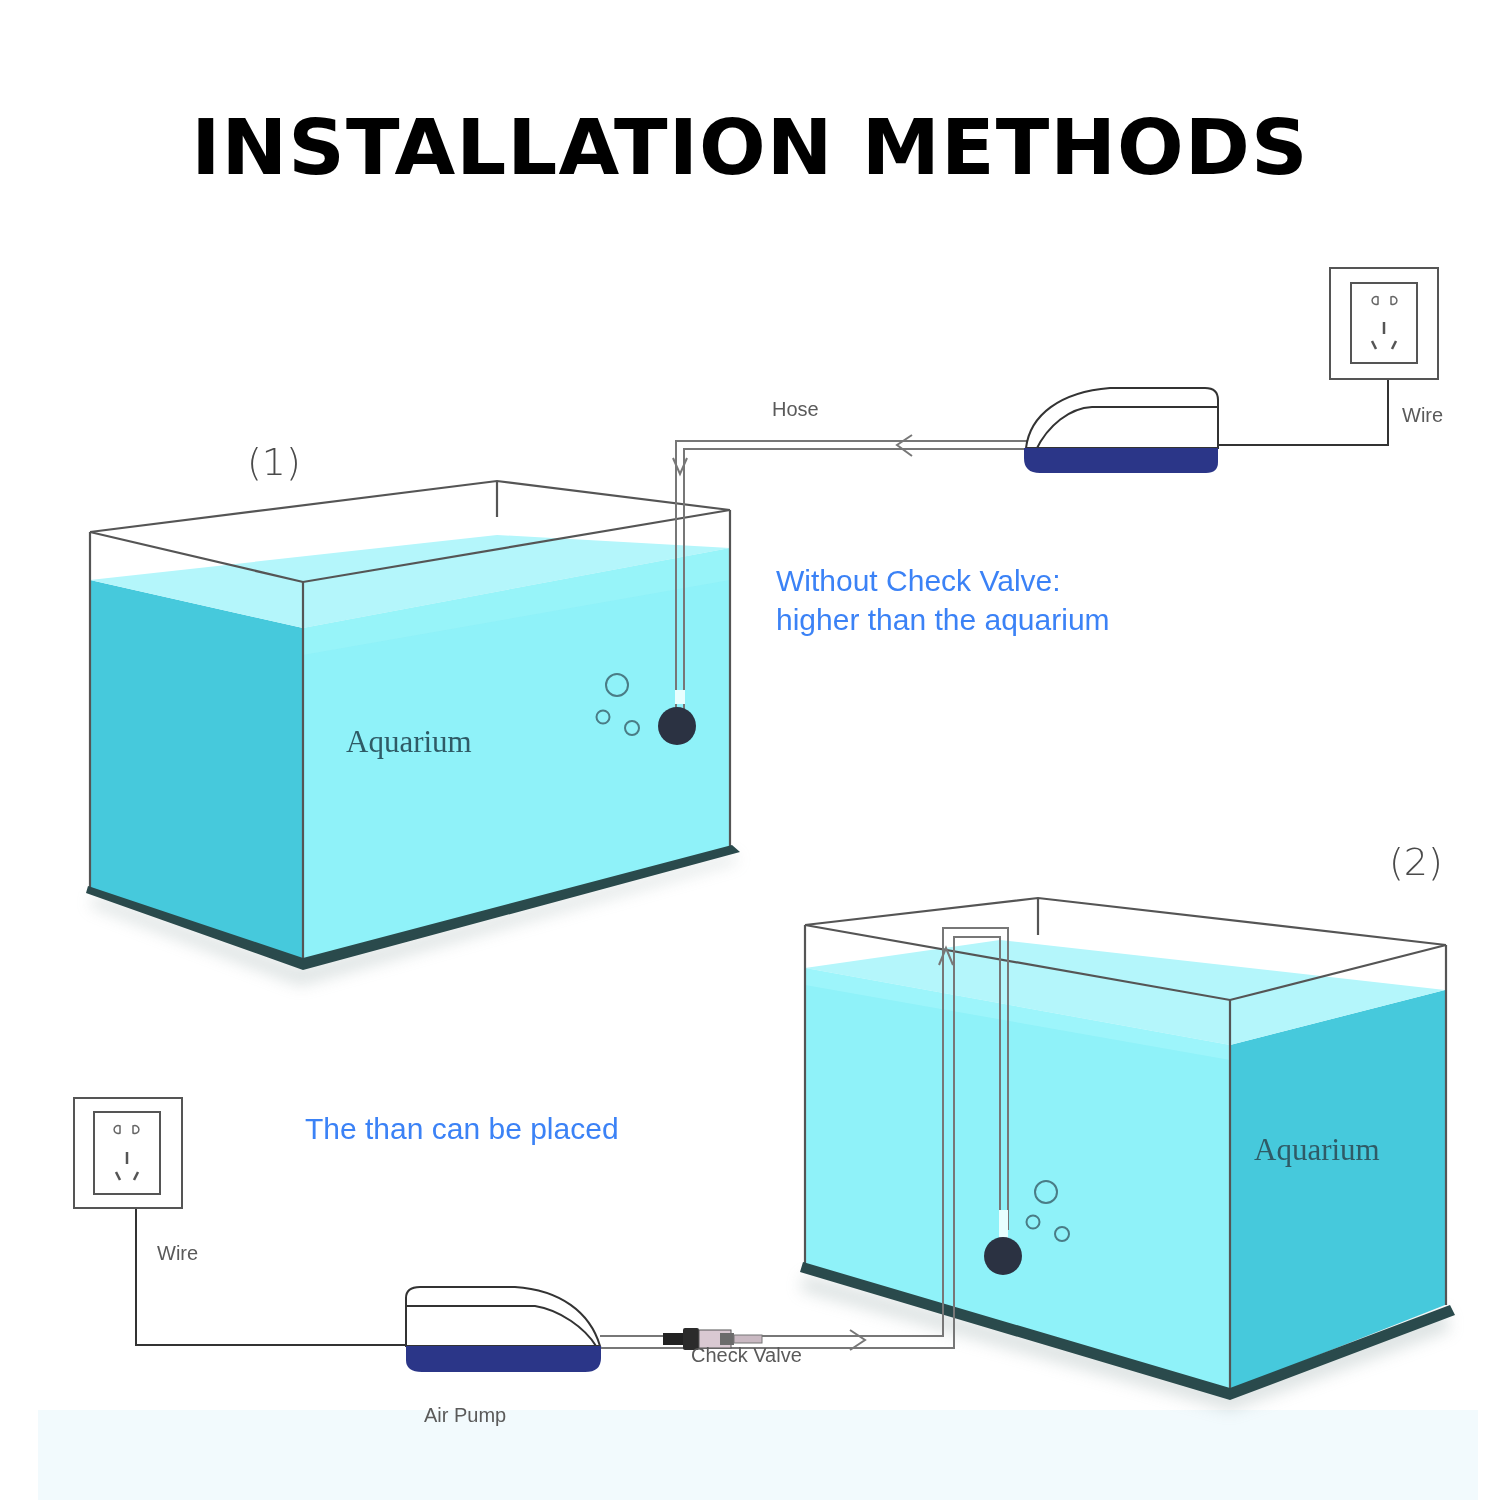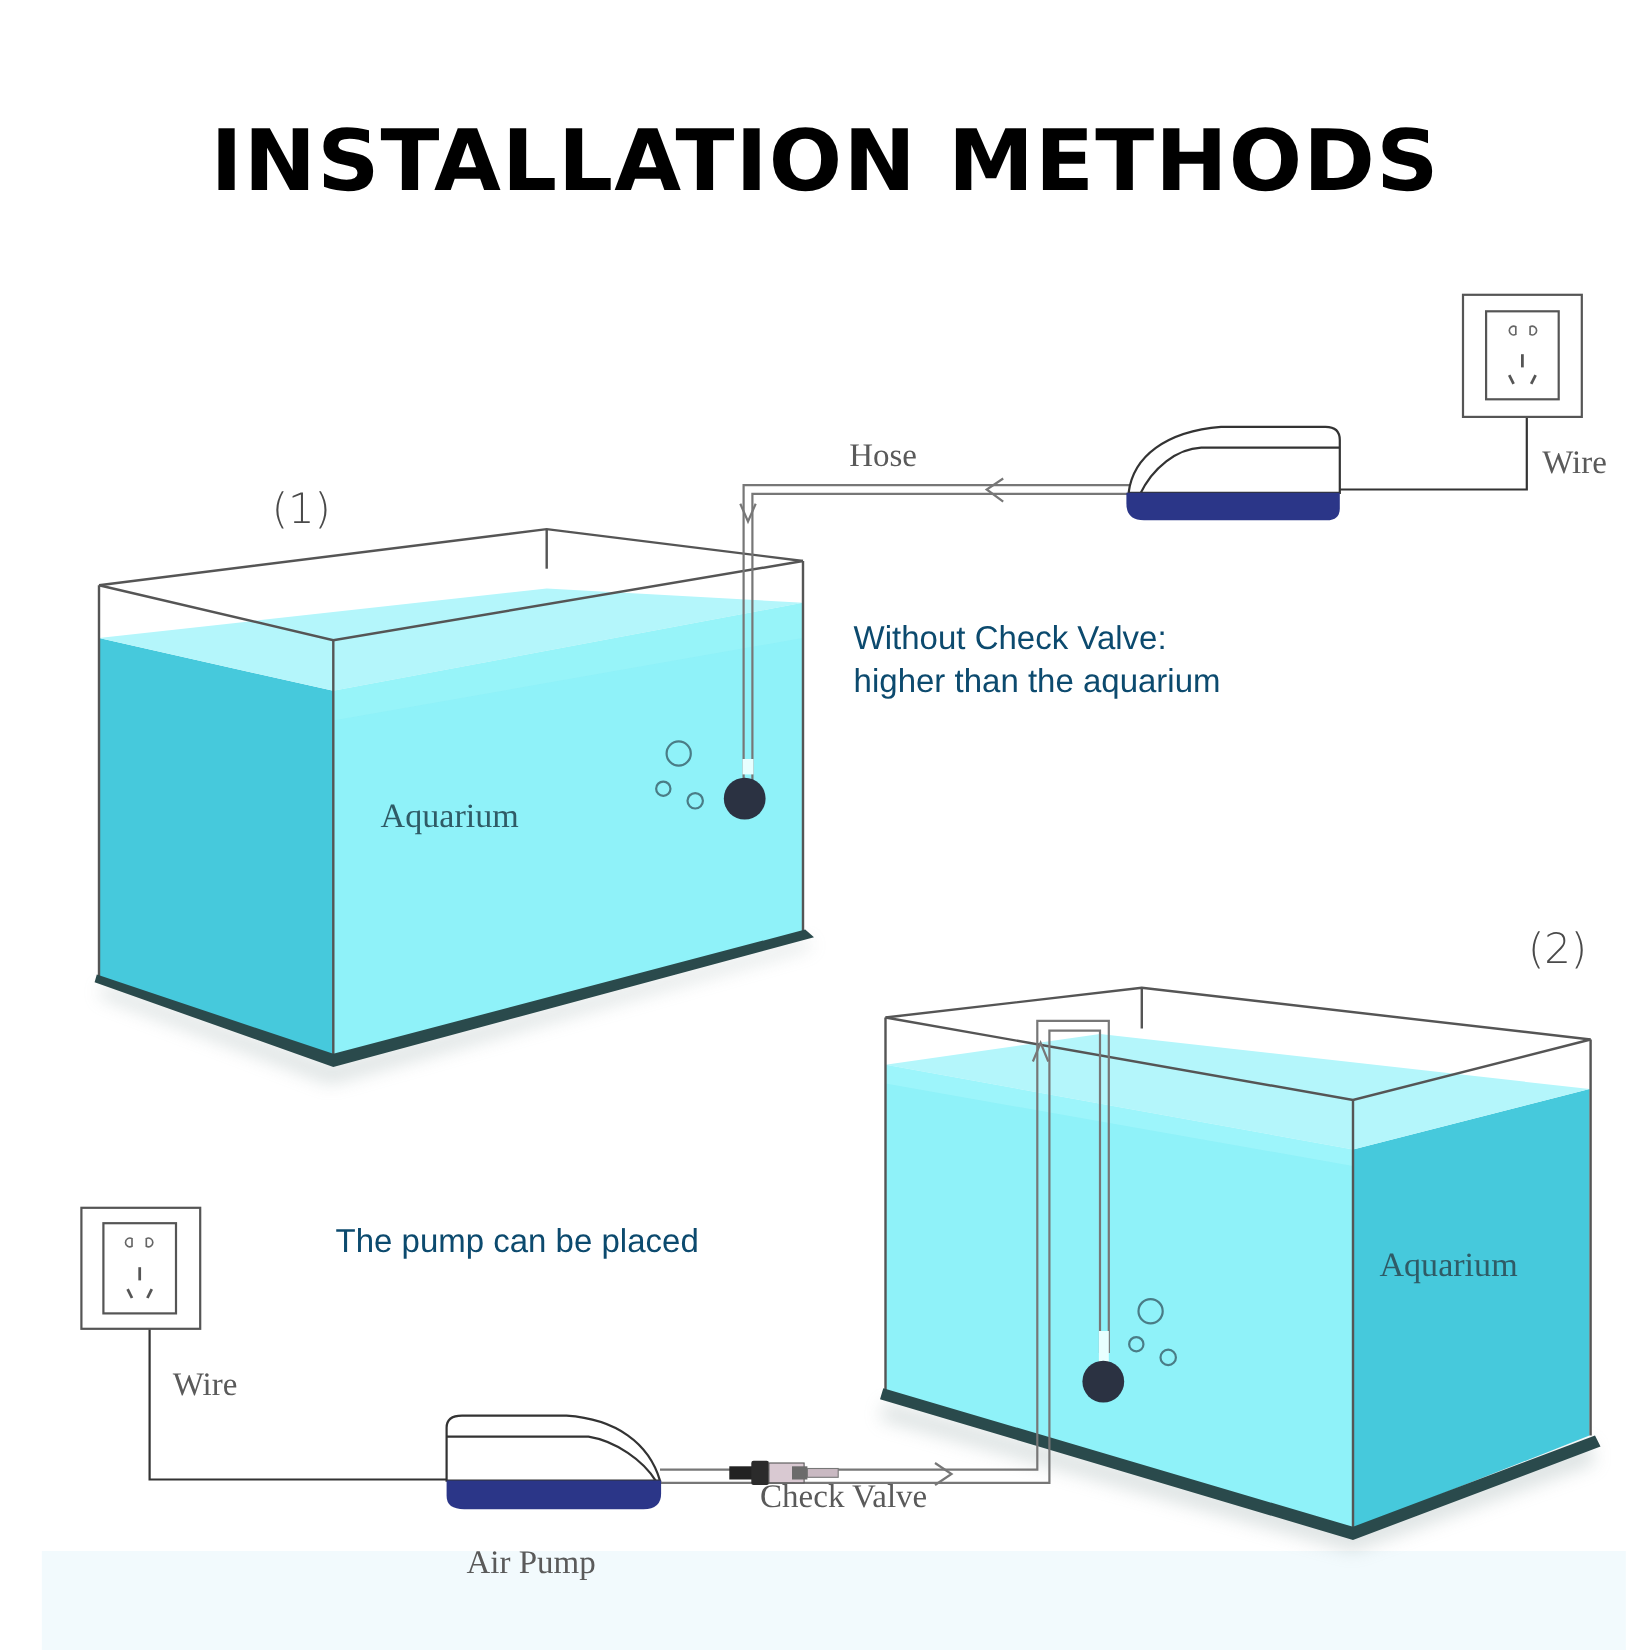--- a/index.html
+++ b/index.html
@@ -23,24 +23,24 @@
       color: #000;
       transform: scaleX(1.02);
     }
     svg.diagram { position: absolute; left: 0; top: 0; }
     .lbl {
       position: absolute;
       font-family: "Liberation Sans", sans-serif;
       color: #5a5a5a;
       white-space: nowrap;
     }
-    .lbl-md { font-size: 30px; font-family: Liberation Serif, serif; }
+    .lbl-md { font-size: 20px; }
     .lbl-num { font-size: 38px; color: #4a4a4a; font-family: "DejaVu Sans", sans-serif; font-weight: 300; }
     .aq-label { color: #2f5b66; font-size: 31px; font-family: Liberation Serif, serif; }
-    .note { font-size: 30px; line-height: 39px; color: #0c4a6e; }
+    .note { font-size: 30px; line-height: 39px; color: #3b82f6; }
   </style>
 </head>
 <body>
 
 <div class="bottom-tint"></div>
 
 <div class="title">INSTALLATION METHODS</div>
 
 <svg class="diagram" width="1500" height="1500" viewBox="0 0 1500 1500">
   <defs>
@@ -181,17 +181,17 @@
 <div class="lbl lbl-md" style="left:1402px; top:404px;">Wire</div>
 <div class="lbl aq-label" style="left:346px; top:724px;">Aquarium</div>
 <div class="lbl note" style="left:776px; top:561px;">
   <div>Without Check Valve:</div>
   <div>higher than the aquarium</div>
 </div>
 
 <div class="lbl lbl-num" style="left:1389px; top:840px;">(2)</div>
 <div class="lbl aq-label" style="left:1254px; top:1132px;">Aquarium</div>
 <div class="lbl note" style="left:305px; top:1109px;">
-  <div>The pump can be placed</div>
+  <div>The than can be placed</div>
 </div>
 <div class="lbl lbl-md" style="left:157px; top:1242px;">Wire</div>
 <div class="lbl lbl-md" style="left:424px; top:1388px;margin-top:16px;">Air Pump</div>
 <div class="lbl lbl-md" style="left:691px; top:1344px;">Check Valve</div>
 
 </body></html>

